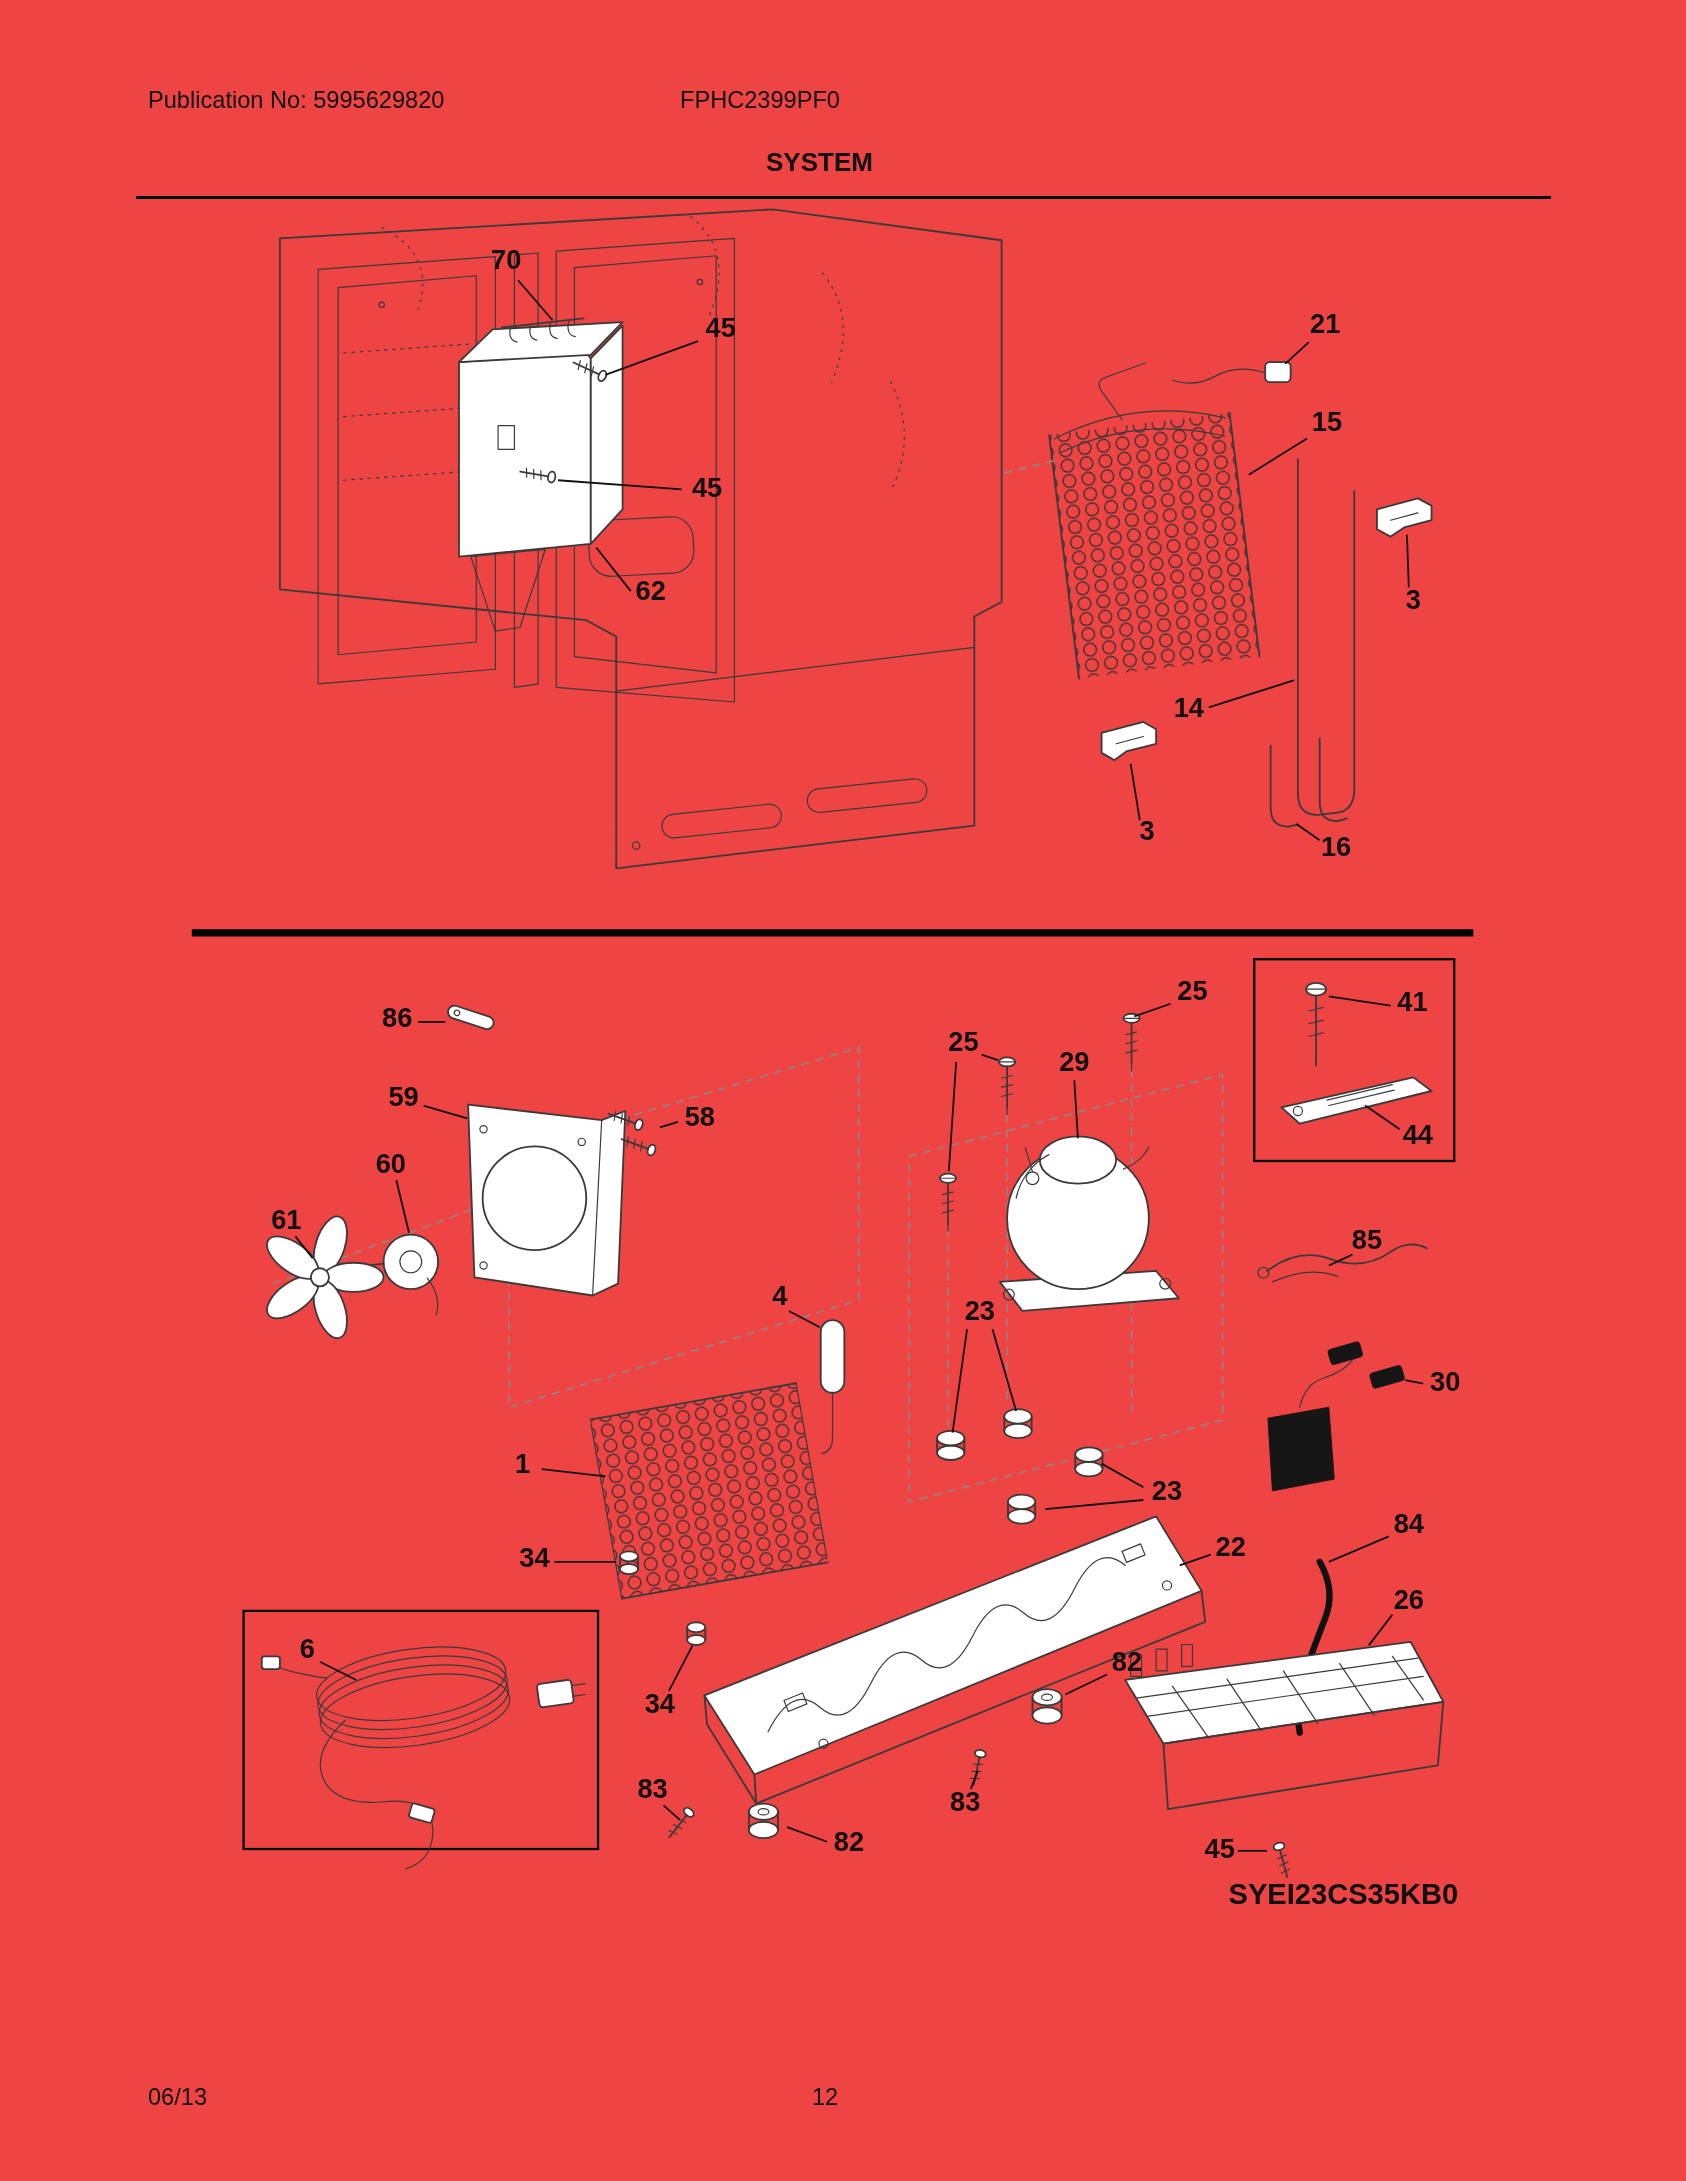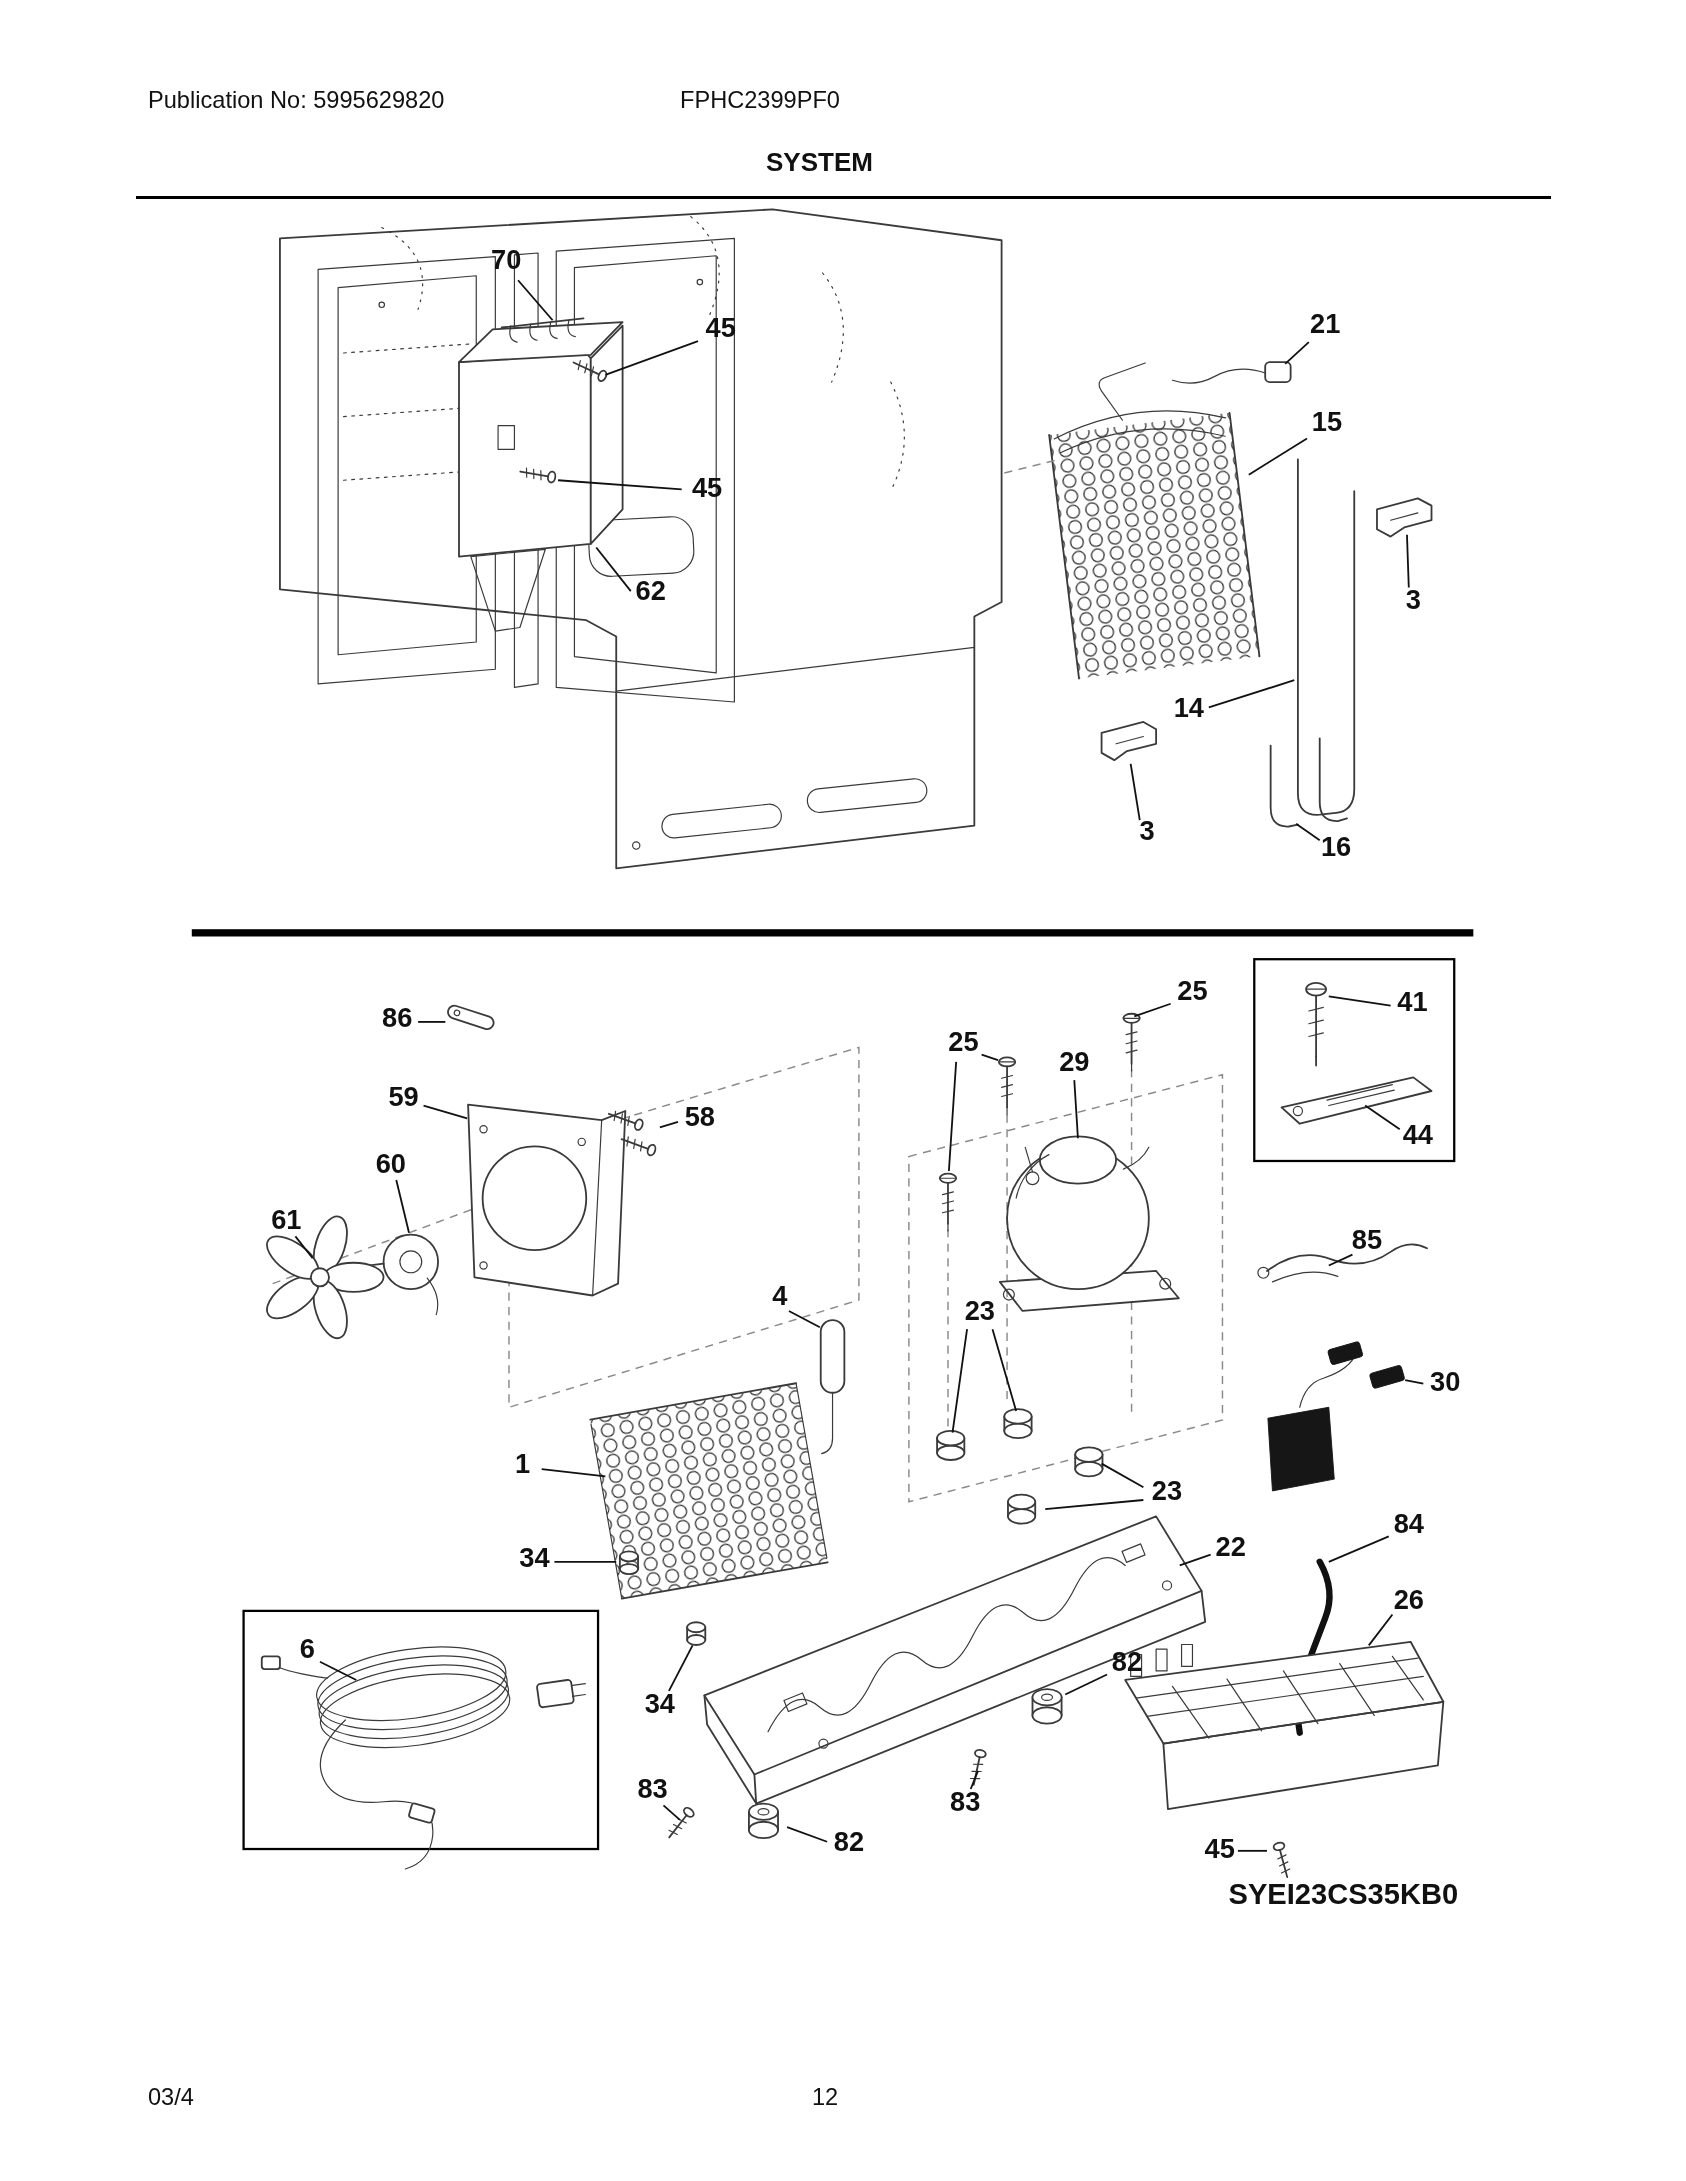--- a/index.html
+++ b/index.html
@@ -1,17 +1,17 @@
 <!DOCTYPE html>
 <html style="font-size:14.5px"><head>
 <meta charset="utf-8">
 <style>
   html,body { margin:0; padding:0; background:#e8e8e8; }
   #page {
-    position:relative; width:1686px; height:2182px; background:#ffffff;
+    position:relative; width:1686px; height:2182px; background:#ef4444;
     font-family:"Liberation Sans", sans-serif; color:#111; overflow:hidden;
     margin:0 auto;
   }
   .hdr-text { position:absolute; font-size:23.6px; color:#111; white-space:nowrap; }
   .title-text { position:absolute; font-size:26px; font-weight:bold; }
   .rule { position:absolute; background:#000; }
   .ftr-text { position:absolute; font-size:23.6px; color:#111; }
   svg { position:absolute; left:0; top:0; }
   .ln   { stroke:#3a3a3a; stroke-width:2;   fill:none; stroke-linejoin:round; stroke-linecap:round; }
   .thin { stroke:#3a3a3a; stroke-width:1.3; fill:none; stroke-linejoin:round; stroke-linecap:round; }
@@ -385,16 +385,16 @@
         <text class="callout" x="718" y="1978" text-anchor="middle">83</text>
         <path class="leader" d="M910,2026 L866,2010"></path>
         <text class="callout" x="934" y="2036" text-anchor="middle">82</text>
         <path class="leader" d="M1362,2036 L1394,2036"></path>
         <text class="callout" x="1342" y="2044" text-anchor="middle">45</text>
         <text class="bigmodel" x="1478" y="2094" text-anchor="middle">SYEI23CS35KB0</text>
       </g>
     </g>
   </svg>
 
-  <div class="ftr-text" style="left:148px; top:2084px;">03/4</div>
+  <div class="ftr-text" style="left:148px; top:2084px;">06/13</div>
   <div class="ftr-text" style="left:812px; top:2084px;text-align:center;">12</div>
 </div>
 
 
 </body></html>

